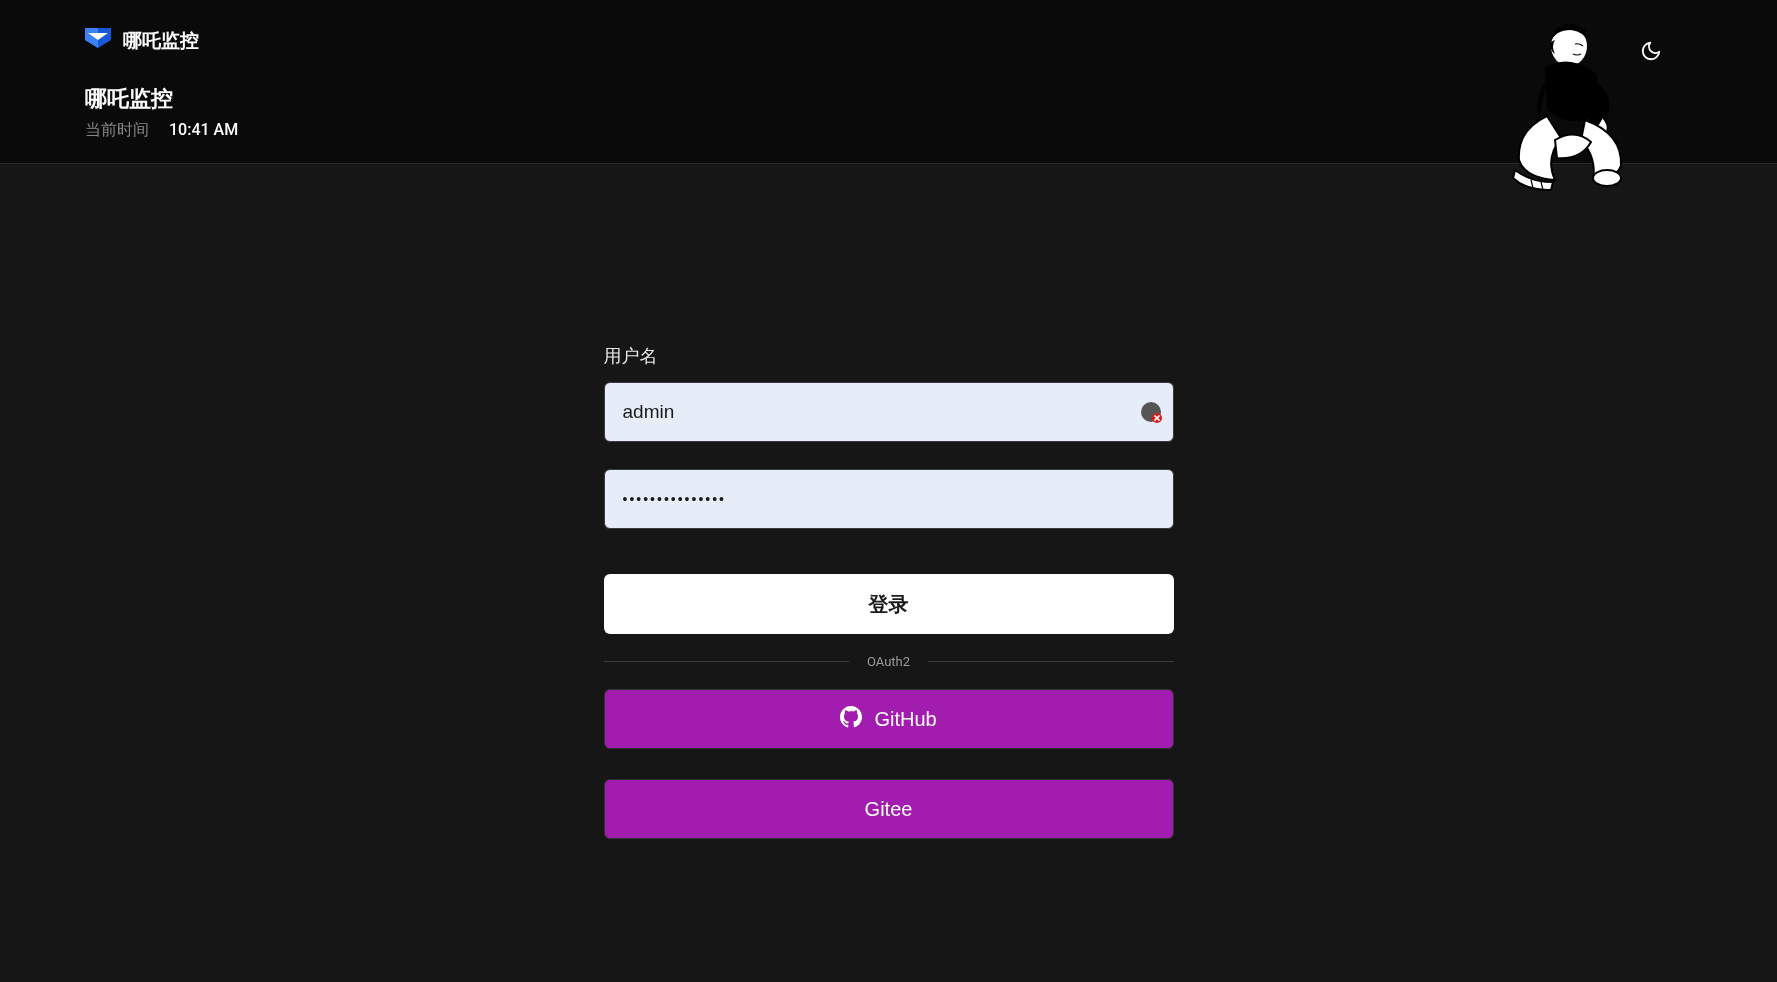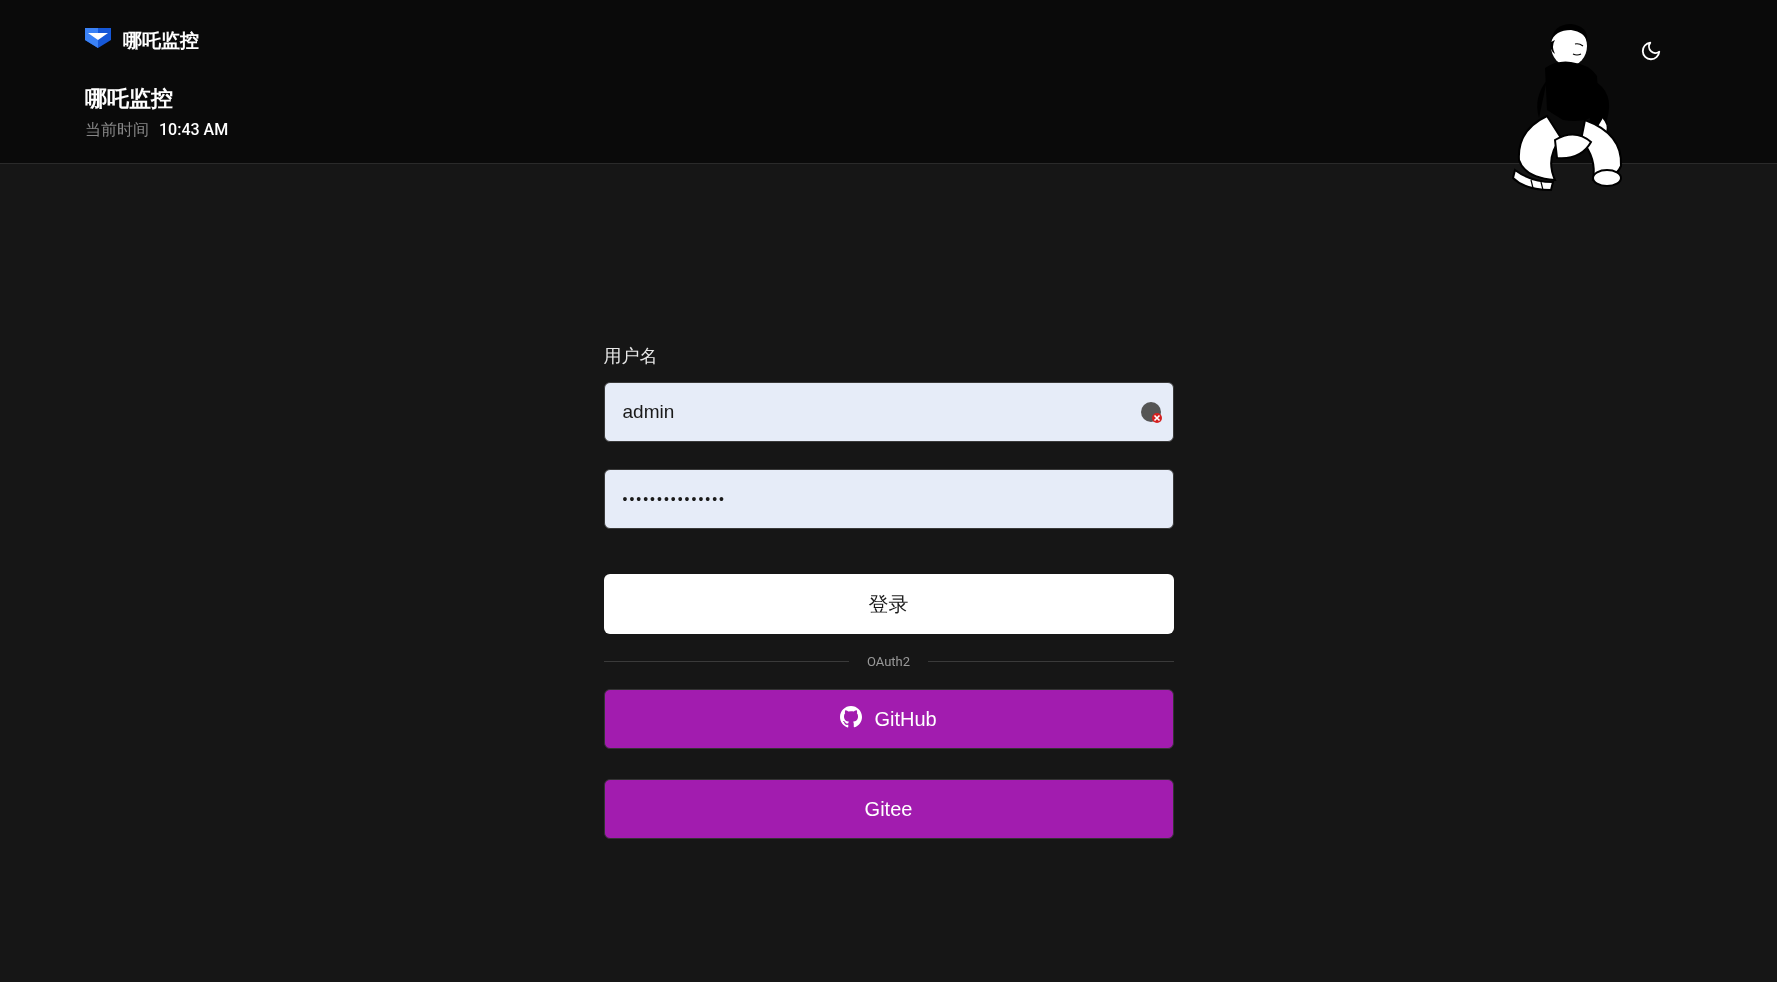--- a/index.html
+++ b/index.html
@@ -41,21 +41,21 @@
     font-size: 22px;
     font-weight: 700;
     color: #ffffff;
     margin-bottom: 6px;
   }
   .time-row {
     font-size: 16px;
   }
   .time-label {
     color: #888888;
-    margin-right: 6px;
+    margin-right: 16px;
   }
   .time-value {
     color: #ffffff;
     font-weight: 500;
   }
   .theme-toggle {
     position: absolute;
     top: 40px;
     right: 115px;
     color: #ffffff;
@@ -111,21 +111,21 @@
     height: 22px;
   }
   .login-btn {
     width: 100%;
     height: 60px;
     background: #ffffff;
     color: #1a1a1a;
     border: none;
     border-radius: 6px;
     font-size: 20px;
-    font-weight: 400;
+    font-weight: 700;
     cursor: pointer;
     margin-top: 18px;
   }
   .divider {
     display: flex;
     align-items: center;
     gap: 18px;
     margin: 20px 0;
     color: #999999;
     font-size: 13px;
@@ -164,21 +164,21 @@
         <polygon points="0,0 26,0 26,12 13,20 0,12" fill="#1658d8"></polygon>
         <polygon points="0,0 13,0 13,20 0,12" fill="#3b82f6"></polygon>
         <polygon points="3,5 23,5 13,12" fill="#ffffff"></polygon>
       </svg>
     </span>
     <span class="brand-name">哪吒监控</span>
   </div>
   <div class="login-heading">哪吒监控</div>
   <div class="time-row">
     <span class="time-label">当前时间</span>
-    <span class="time-value">10:43 AM</span>
+    <span class="time-value">10:41 AM</span>
   </div>
 
   <span class="theme-toggle">
     <svg width="22" height="22" viewBox="0 0 24 24" fill="none" stroke="#ffffff" stroke-width="2" stroke-linecap="round" stroke-linejoin="round">
       <path d="M21 12.79A9 9 0 1 1 11.21 3 7 7 0 0 0 21 12.79z"></path>
     </svg>
   </span>
 </header>
 
 <div class="illustration">

